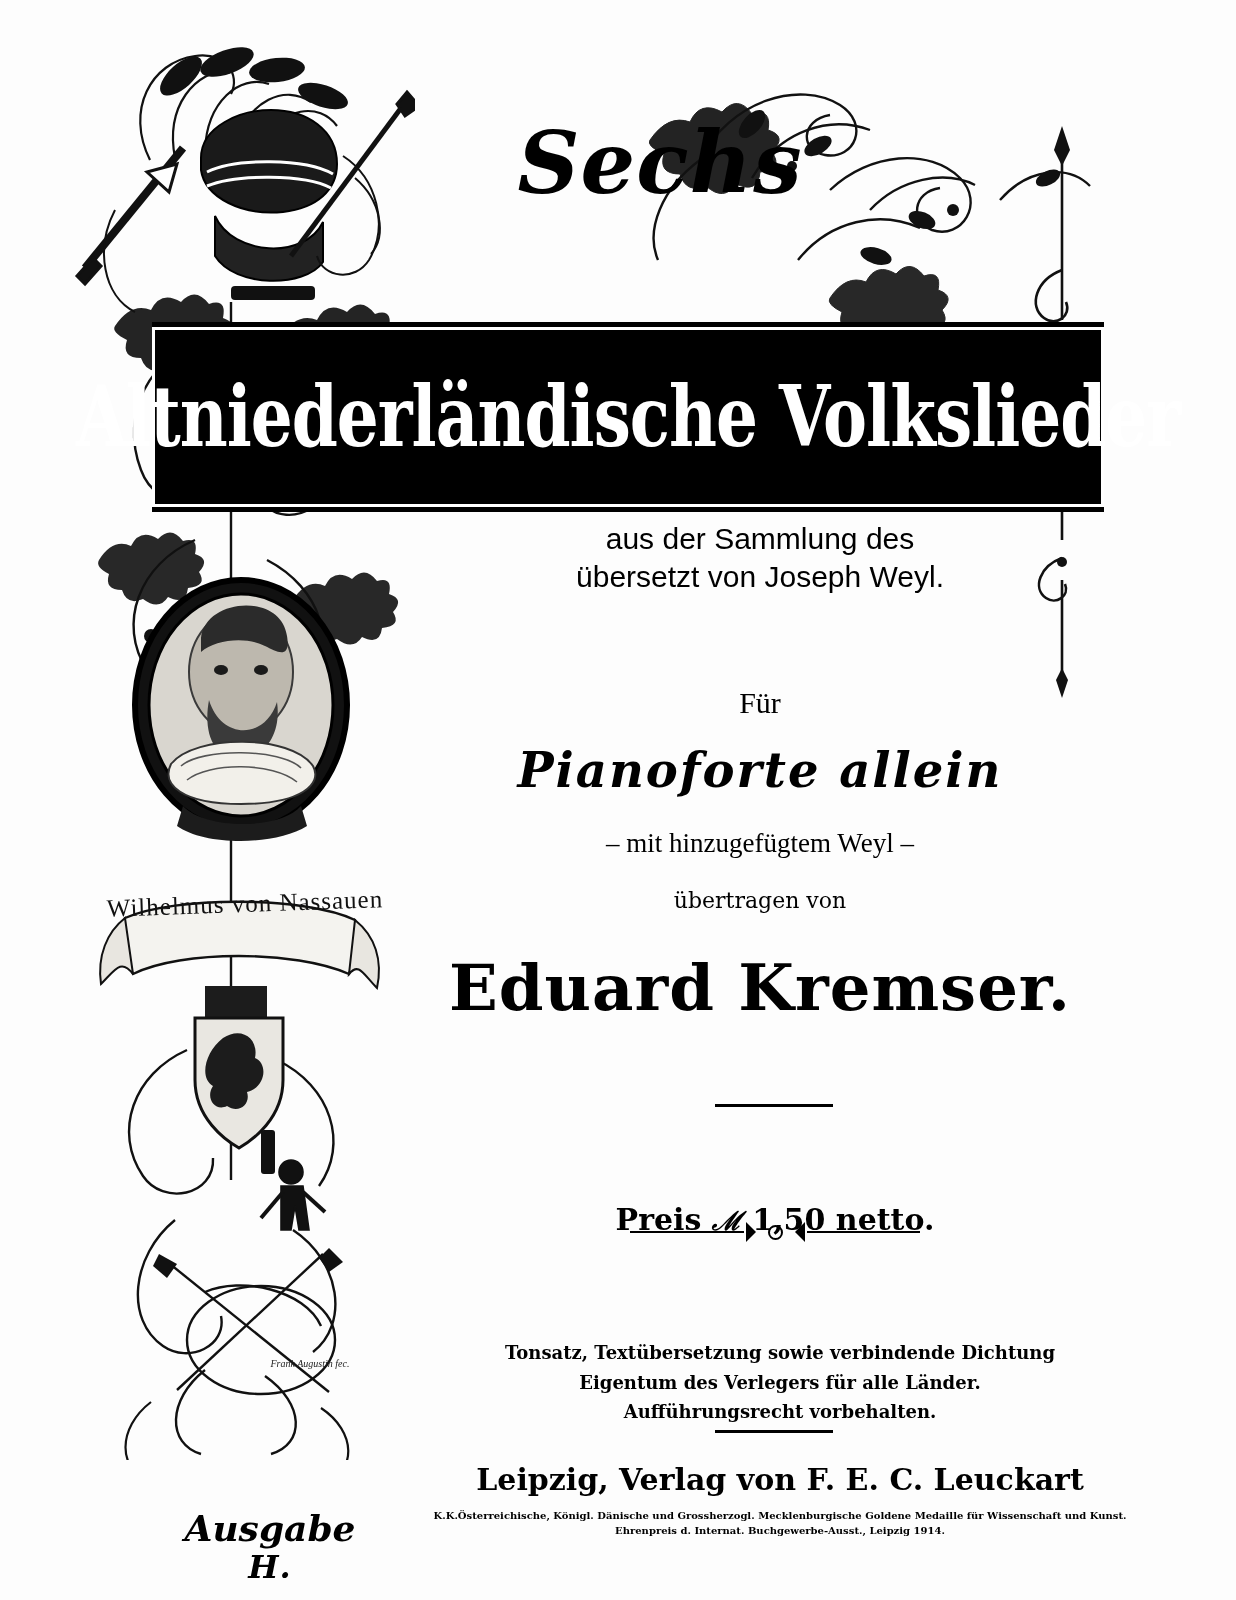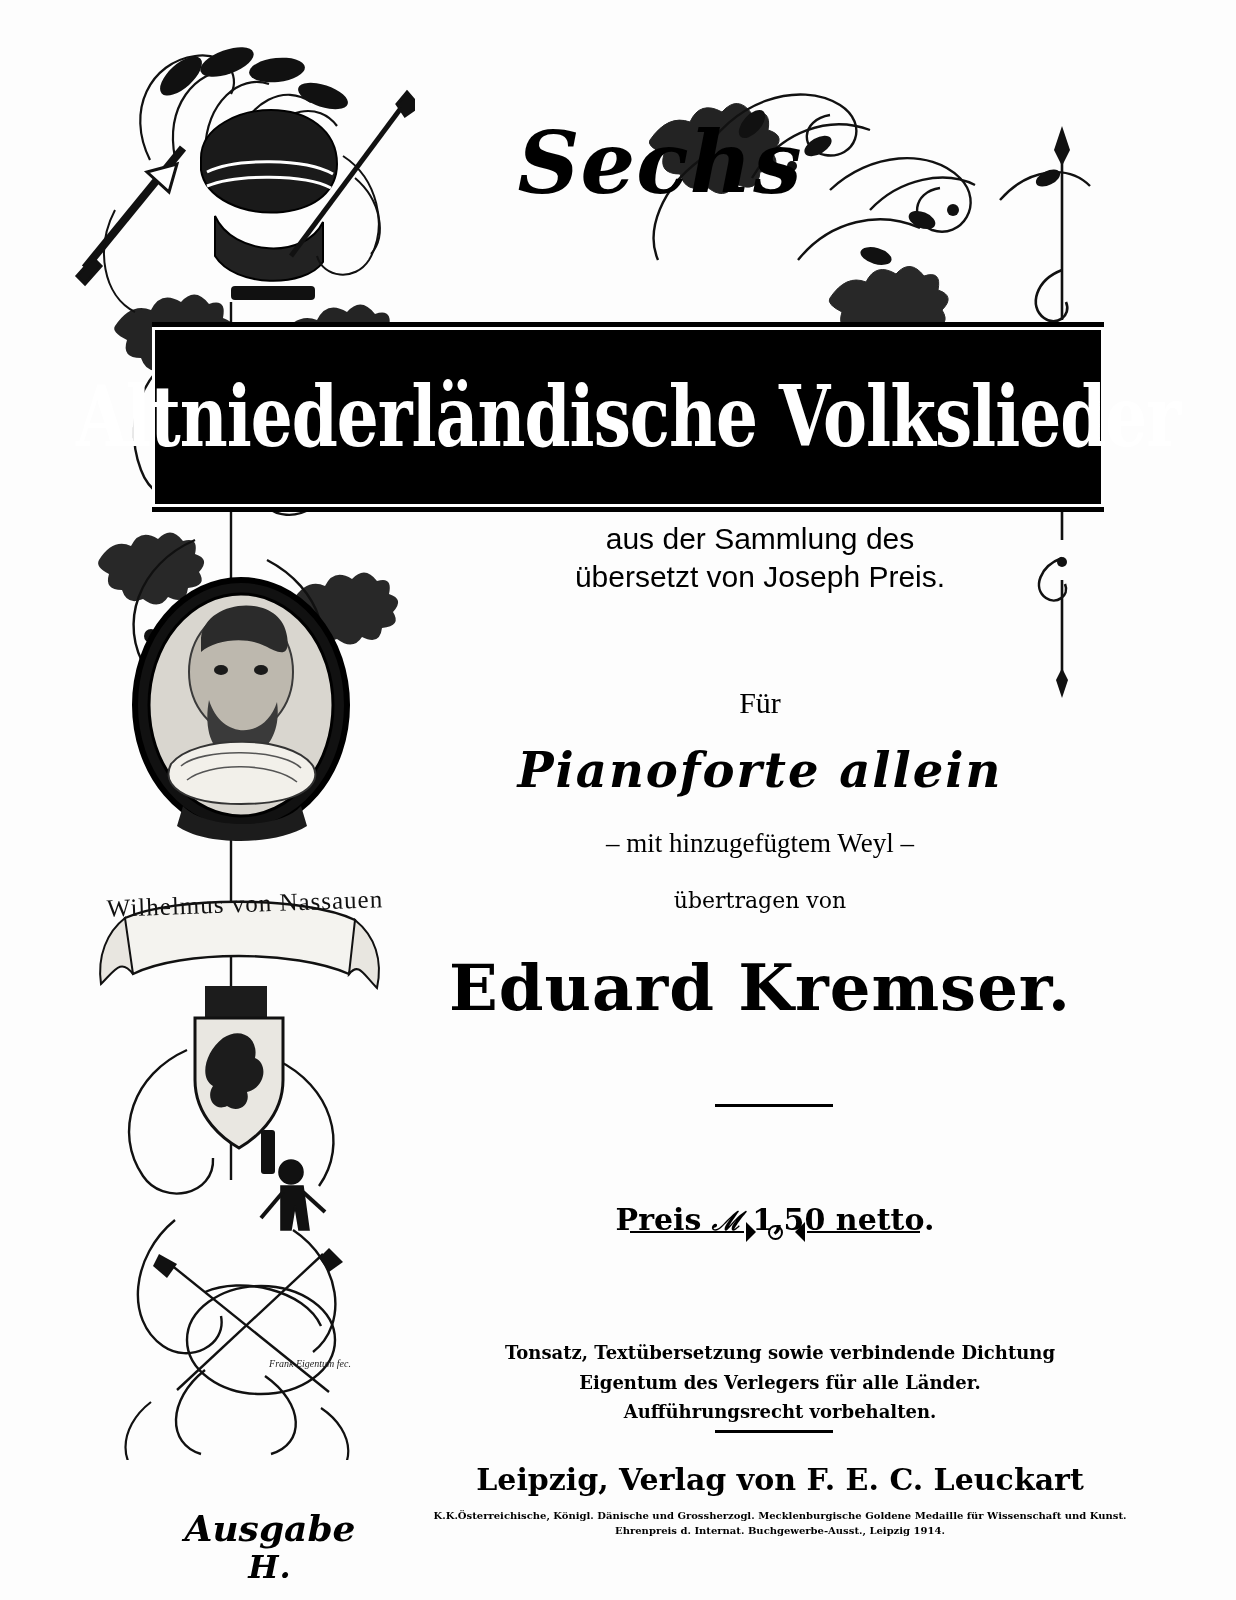--- a/index.html
+++ b/index.html
@@ -458,21 +458,21 @@
   </svg>
 
   <div id="title-sechs">Sechs</div>
 
   <div id="title-banner">
     <span id="title-banner-inner">Altniederländische Volkslieder</span>
   </div>
 
   <div id="subtitle">
     <div>aus der Sammlung des</div>
-    <div>übersetzt von Joseph Preis.</div>
+    <div>übersetzt von Joseph Weyl.</div>
   </div>
 
   <div id="fuer">Für</div>
 
   <div id="instrument">Pianoforte allein</div>
 
   <div id="with-text">– mit hinzugefügtem Weyl –</div>
 
   <div id="transferred-by">übertragen von</div>
 
@@ -510,15 +510,15 @@
     <div>Ehrenpreis d. Internat. Buchgewerbe-Ausst., Leipzig 1914.</div>
   </div>
 
   <div id="edition">
     <div>Ausgabe</div>
     <div class="letter">H.</div>
   </div>
 
   <div id="ribbon-label">Wilhelmus von Nassauen</div>
 
-  <div id="engraver-sig">Frank Eigentum fec.</div>
+  <div id="engraver-sig">Frank Augustin fec.</div>
 
 </div>
 
 </body></html>

